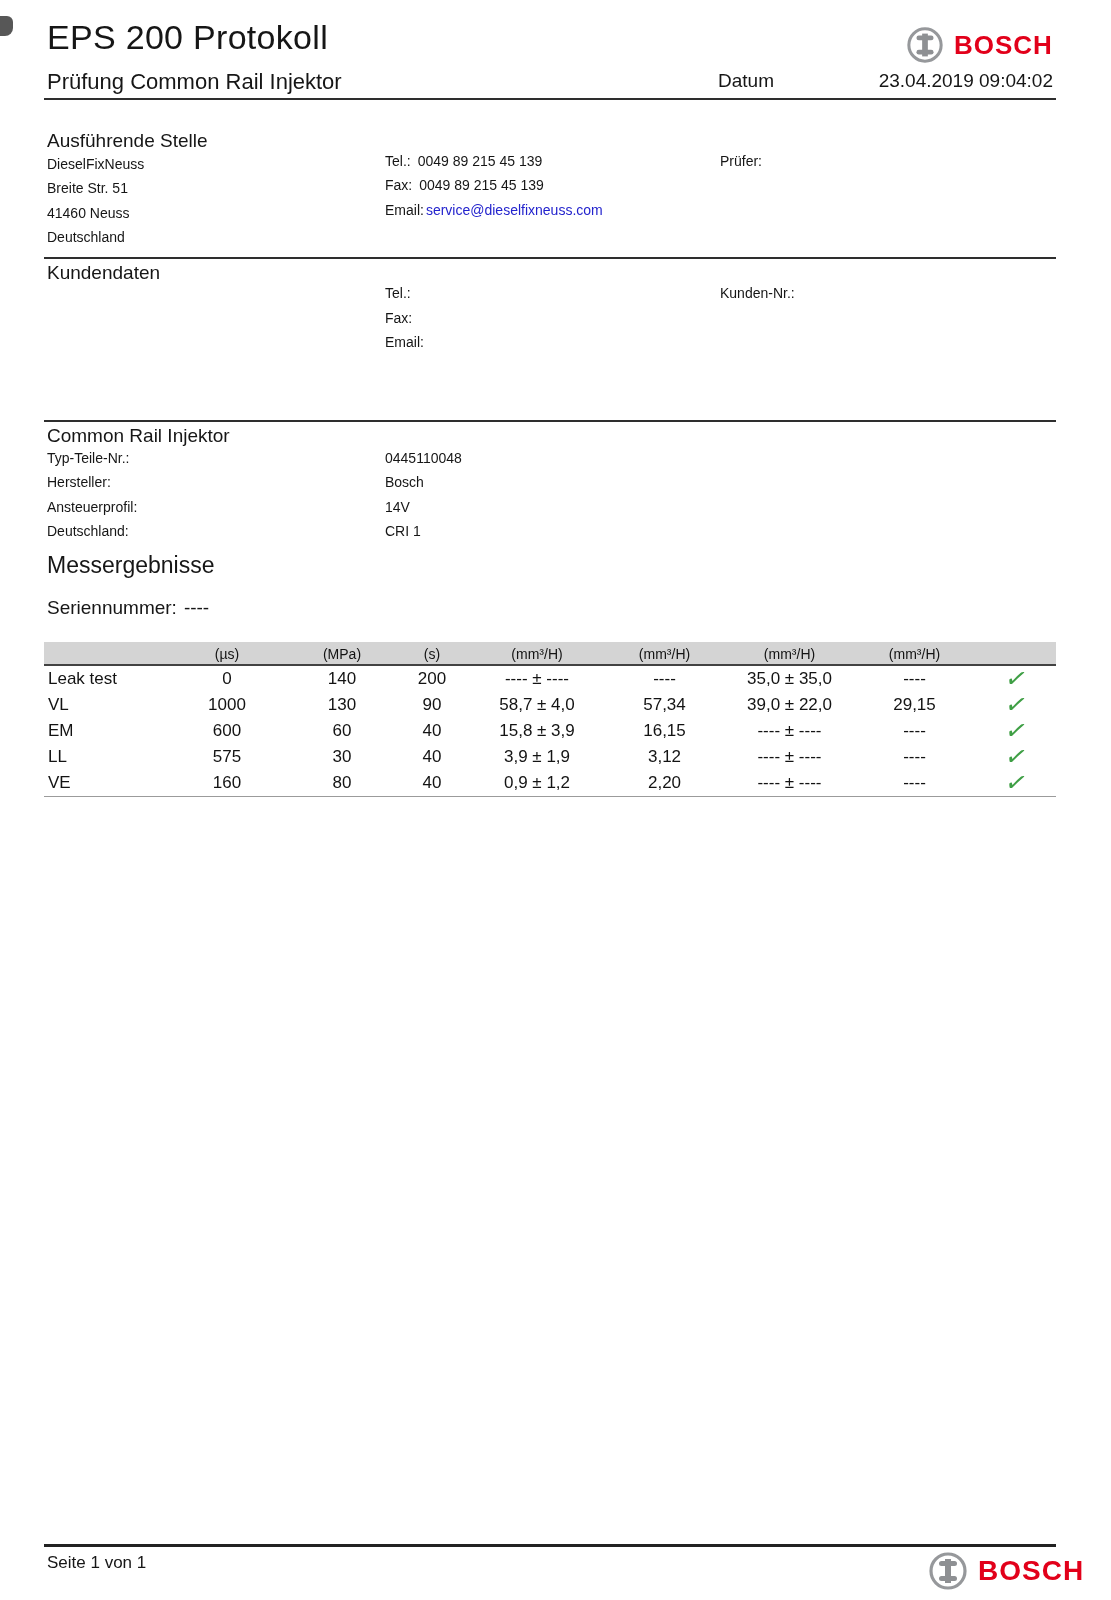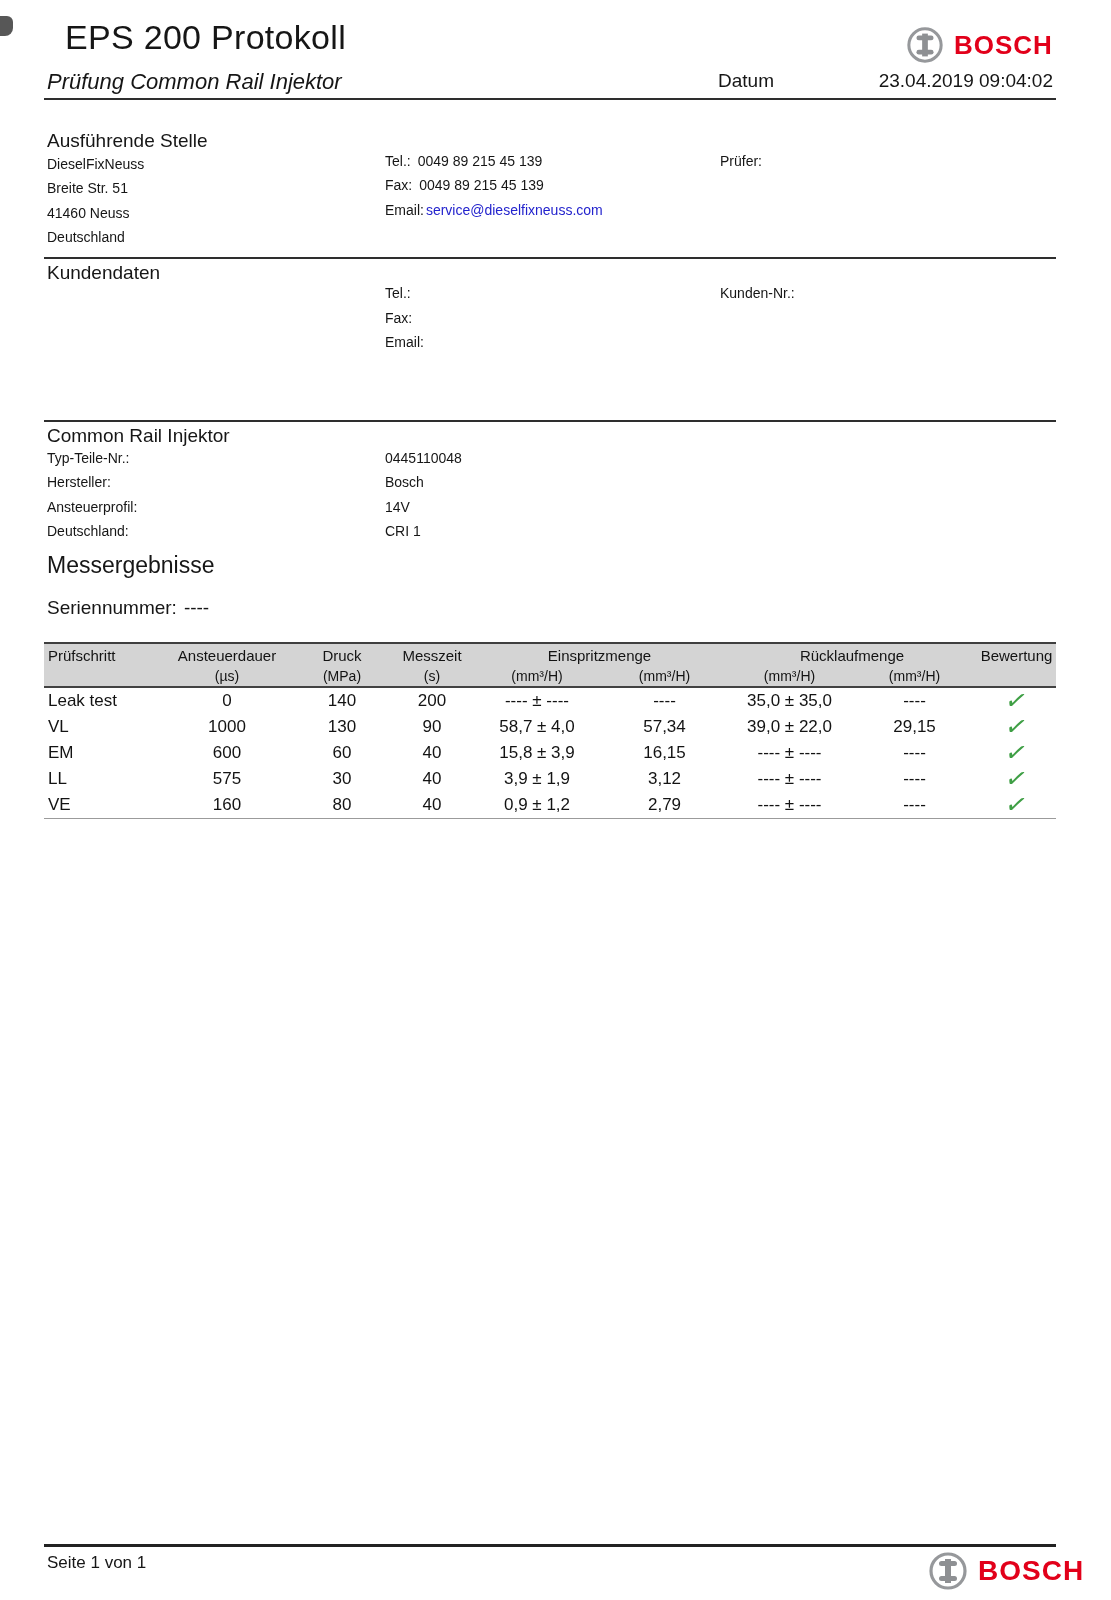--- a/index.html
+++ b/index.html
@@ -7,21 +7,21 @@
     position:relative;
     width:1111px;height:1600px;
     margin:0 auto;
     background:#ffffff;
     font-family:"Liberation Sans","DejaVu Sans",sans-serif;
     color:#161616;
     overflow:hidden;
   }
   .abs{position:absolute;white-space:nowrap;}
   .rule{position:absolute;background:#2e2e2e;}
-  .fs34{font-size:34px;letter-spacing:.3px;margin-left:18px;}
+  .fs34{font-size:34px;letter-spacing:.3px;}
   .fs23{font-size:23px;}
   .fs22{font-size:22px;}
   .fs19{font-size:19px;}
   .fs18{font-size:14px;}
   .fs17{font-size:17px;}
   .heading{font-size:19px;}
   .lbl{display:inline-block;}
   .val{display:inline-block;margin-left:7px;}
   .val.nogap{margin-left:2px;}
   a.link{color:#2323cd;text-decoration:none;}
@@ -54,21 +54,21 @@
   }
 </style>
 </head>
 <body>
 
 <div class="page">
 
   <div class="smudge"></div>
 
   <div class="abs fs34" style="left:47px;top:18px;">EPS 200 Protokoll</div>
-  <div class="abs fs22" style="left:47px;top:69px;font-style:italic;">Prüfung Common Rail Injektor</div>
+  <div class="abs fs22" style="left:47px;top:69px;">Prüfung Common Rail Injektor</div>
   <div class="rule" style="left:44px;top:98px;width:1012px;height:2px;"></div>
 
   <div class="abs fs19" style="left:718px;top:70px;">Datum</div>
   <div class="abs fs19" style="right:58px;top:70px;">23.04.2019 09:04:02</div>
 
   <div class="abs logo" style="left:906px;top:26px;">
     <svg width="38" height="38" viewBox="0 0 40 40">
       <circle cx="20" cy="20" r="17" fill="none" stroke="#96989b" stroke-width="3.2"></circle>
       <rect x="17" y="8" width="6" height="24" fill="#8e9093"></rect>
       <rect x="11" y="10" width="18" height="5" rx="2.5" fill="#8e9093"></rect>
@@ -124,29 +124,20 @@
         <col style="width:130px">
         <col style="width:100px">
         <col style="width:80px">
       <col style="width:130px">
         <col style="width:125px">
         <col style="width:125px">
         <col style="width:125px">
       <col style="width:79px">
     </colgroup>
     <thead>
-      <tr class="group">
-        <th class="left">Prüfschritt</th>
-        <th>Ansteuerdauer</th>
-        <th>Druck</th>
-        <th>Messzeit</th>
-        <th colspan="2">Einspritzmenge</th>
-        <th colspan="2">Rücklaufmenge</th>
-        <th>Bewertung</th>
-      </tr>
       <tr class="units">
         <th></th>
         <th>(µs)</th>
         <th>(MPa)</th>
         <th>(s)</th>
         <th>(mm³/H)</th>
         <th>(mm³/H)</th>
         <th>(mm³/H)</th>
         <th>(mm³/H)</th>
         <th></th>
@@ -196,21 +187,21 @@
         <td>---- ± ----</td>
         <td>----</td>
         <td><span class="check">✓</span></td>
       </tr>
       <tr>
         <td class="left">VE</td>
         <td>160</td>
         <td>80</td>
         <td>40</td>
         <td>0,9 ± 1,2</td>
-        <td>2,79</td>
+        <td>2,20</td>
         <td>---- ± ----</td>
         <td>----</td>
         <td><span class="check">✓</span></td>
       </tr>
     </tbody>
   </table>
 
   <div class="rule" style="left:44px;top:1544px;width:1012px;height:3px;background:#222;"></div>
   <div class="abs fs17" style="left:47px;top:1553px;">Seite 1 von 1</div>
 

